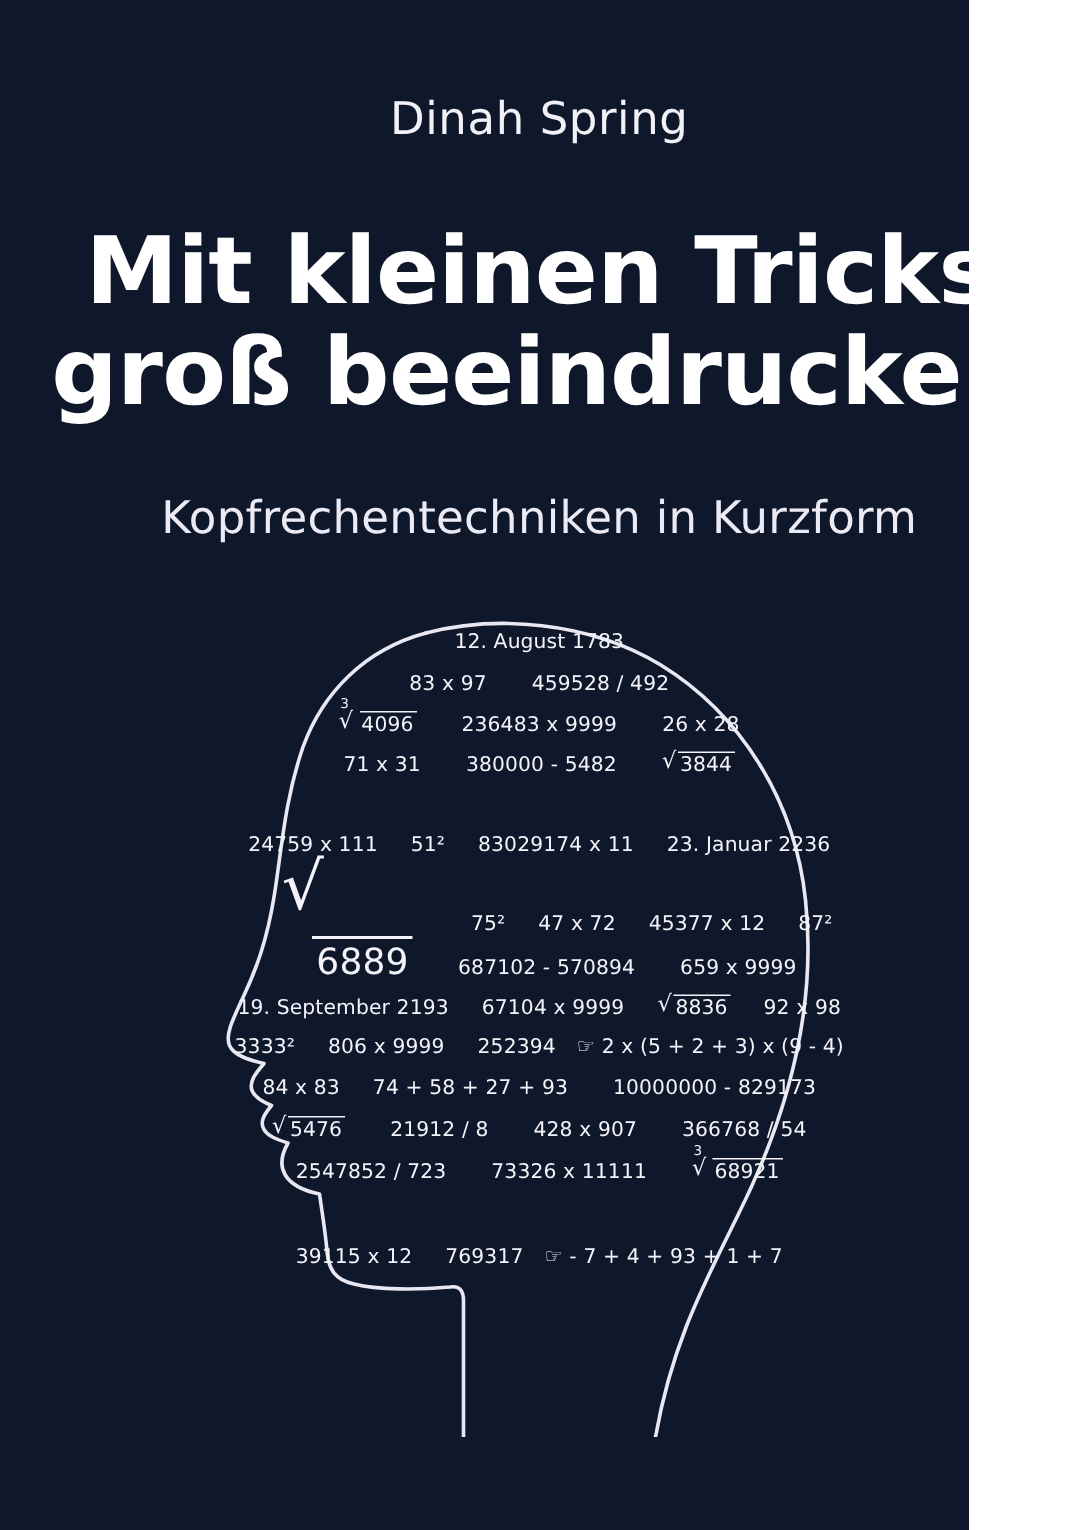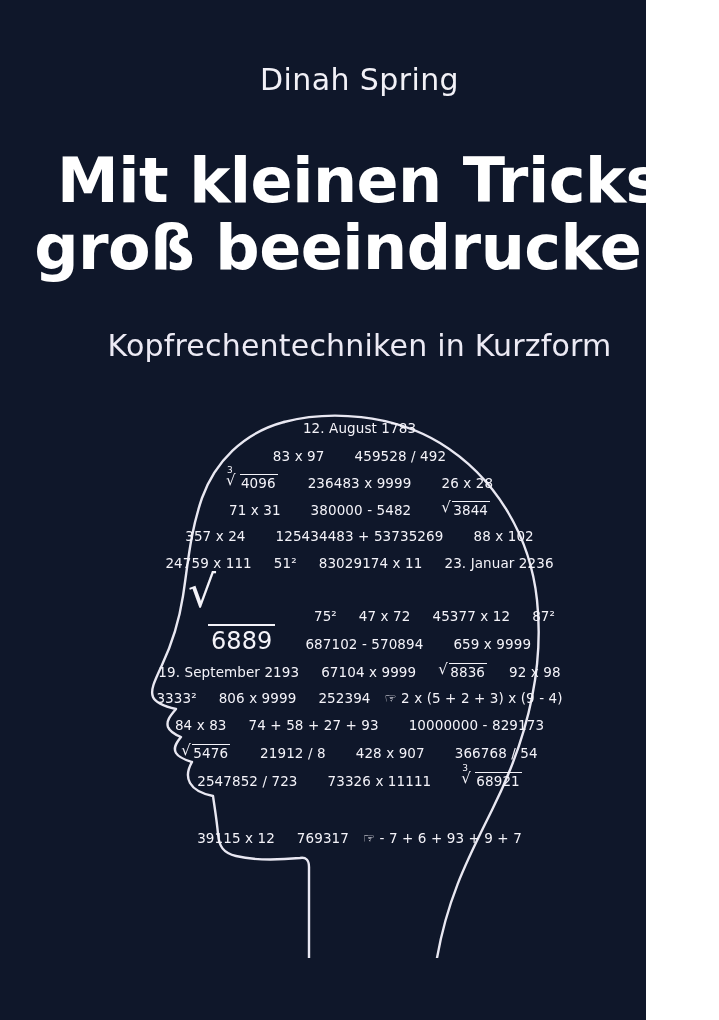--- a/index.html
+++ b/index.html
@@ -167,23 +167,20 @@
     </div>
 
     <div class="mrow" style="top:76px;">
       <span class="rad cube"><span class="rsym">√<span class="idx">3</span></span><span class="rbody">4096</span></span><span class="gap-l"></span><span>236483 x 9999</span><span class="gap-l"></span><span>26 x 28</span>
     </div>
 
     <div class="mrow" style="top:103px;">
       <span>71 x 31</span><span class="gap-l"></span><span>380000 - 5482</span><span class="gap-l"></span><span class="rad"><span class="rsym">√</span><span class="rbody">3844</span></span>
     </div>
 
-    <div class="mrow" style="top:130px;">
-      <span>357 x 24</span><span class="gap-l"></span><span>125434483 + 53735269</span><span class="gap-l"></span><span>88 x 102</span>
-    </div>
 
     <div class="mrow" style="top:157px;">
       <span>24759 x 111</span><span class="gap"></span><span>51²</span><span class="gap"></span><span>83029174 x 11</span><span class="gap"></span><span>23. Januar 2236</span>
     </div>
 
     <div class="mrow big-row" style="top:182px;">
       <span class="rad big"><span class="rsym">√</span><span class="rbody">6889</span></span><span class="gap-l"></span><span>687102 - 570894</span><span class="gap-l"></span><span>659 x 9999</span>
     </div>
 
     <div class="mrow" style="top:210px;">
@@ -206,17 +203,17 @@
     <div class="mrow" style="top:346px;">
       <span class="rad"><span class="rsym">√</span><span class="rbody">5476</span></span><span class="gap-l"></span><span>21912 / 8</span><span class="gap-l"></span><span>428 x 907</span><span class="gap-l"></span><span>366768 / 54</span>
     </div>
 
     <div class="mrow" style="top:374px;">
       <span>2547852 / 723</span><span class="gap-l"></span><span>73326 x 11111</span><span class="gap-l"></span><span class="rad cube"><span class="rsym">√<span class="idx">3</span></span><span class="rbody">68921</span></span>
     </div>
 
 
     <div class="mrow" style="top:432px;">
-      <span>39115 x 12</span><span class="gap"></span><span>769317</span><span class="gap-s"></span><span>☞ - 7 + 6 + 93 + 9 + 7</span>
+      <span>39115 x 12</span><span class="gap"></span><span>769317</span><span class="gap-s"></span><span>☞ - 7 + 4 + 93 + 1 + 7</span>
     </div>
 
   </div>
 </div>
 
 </body></html>

